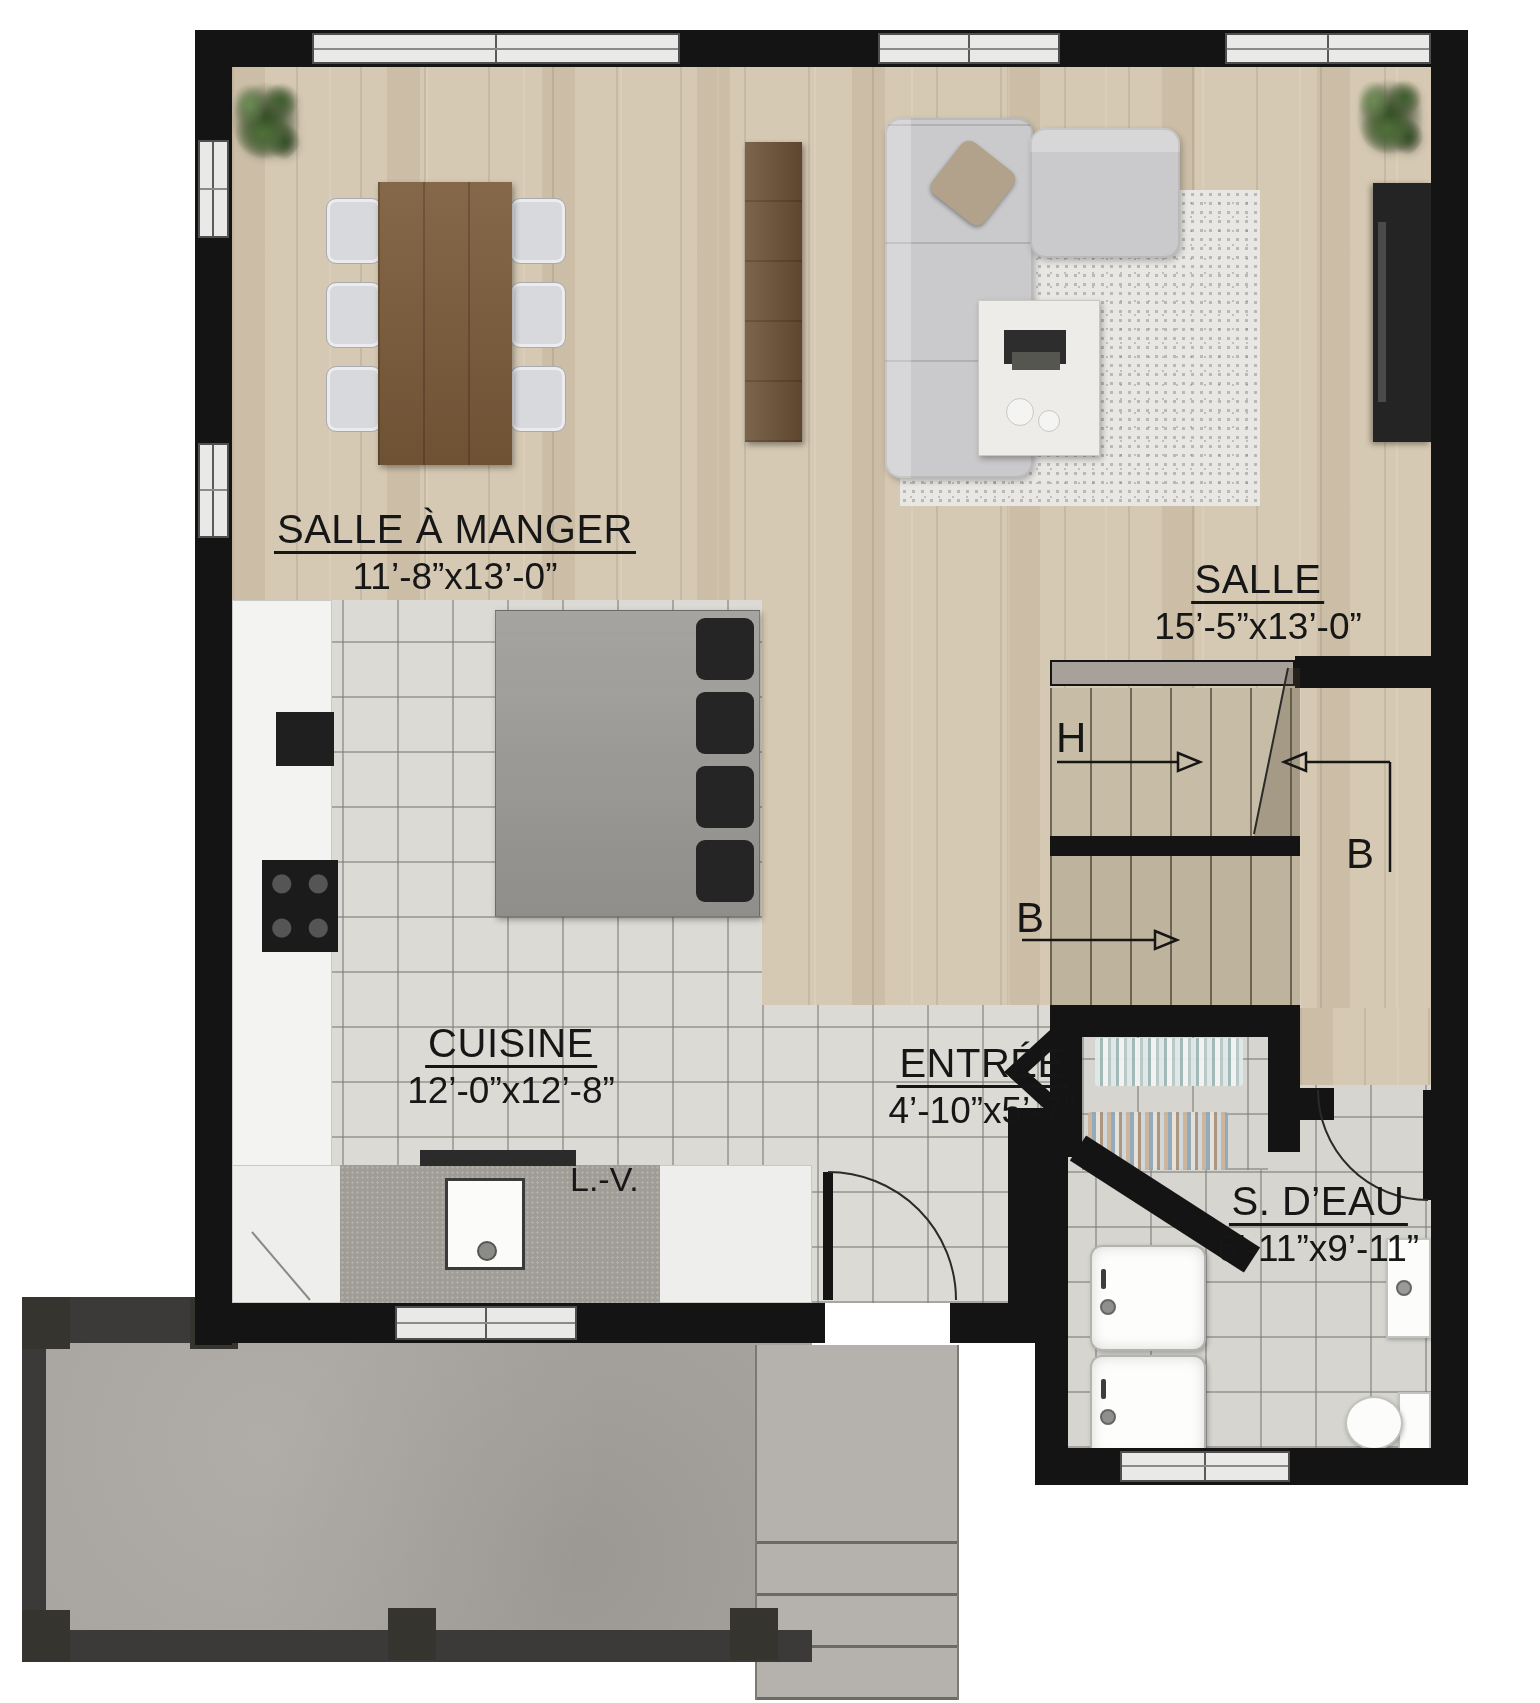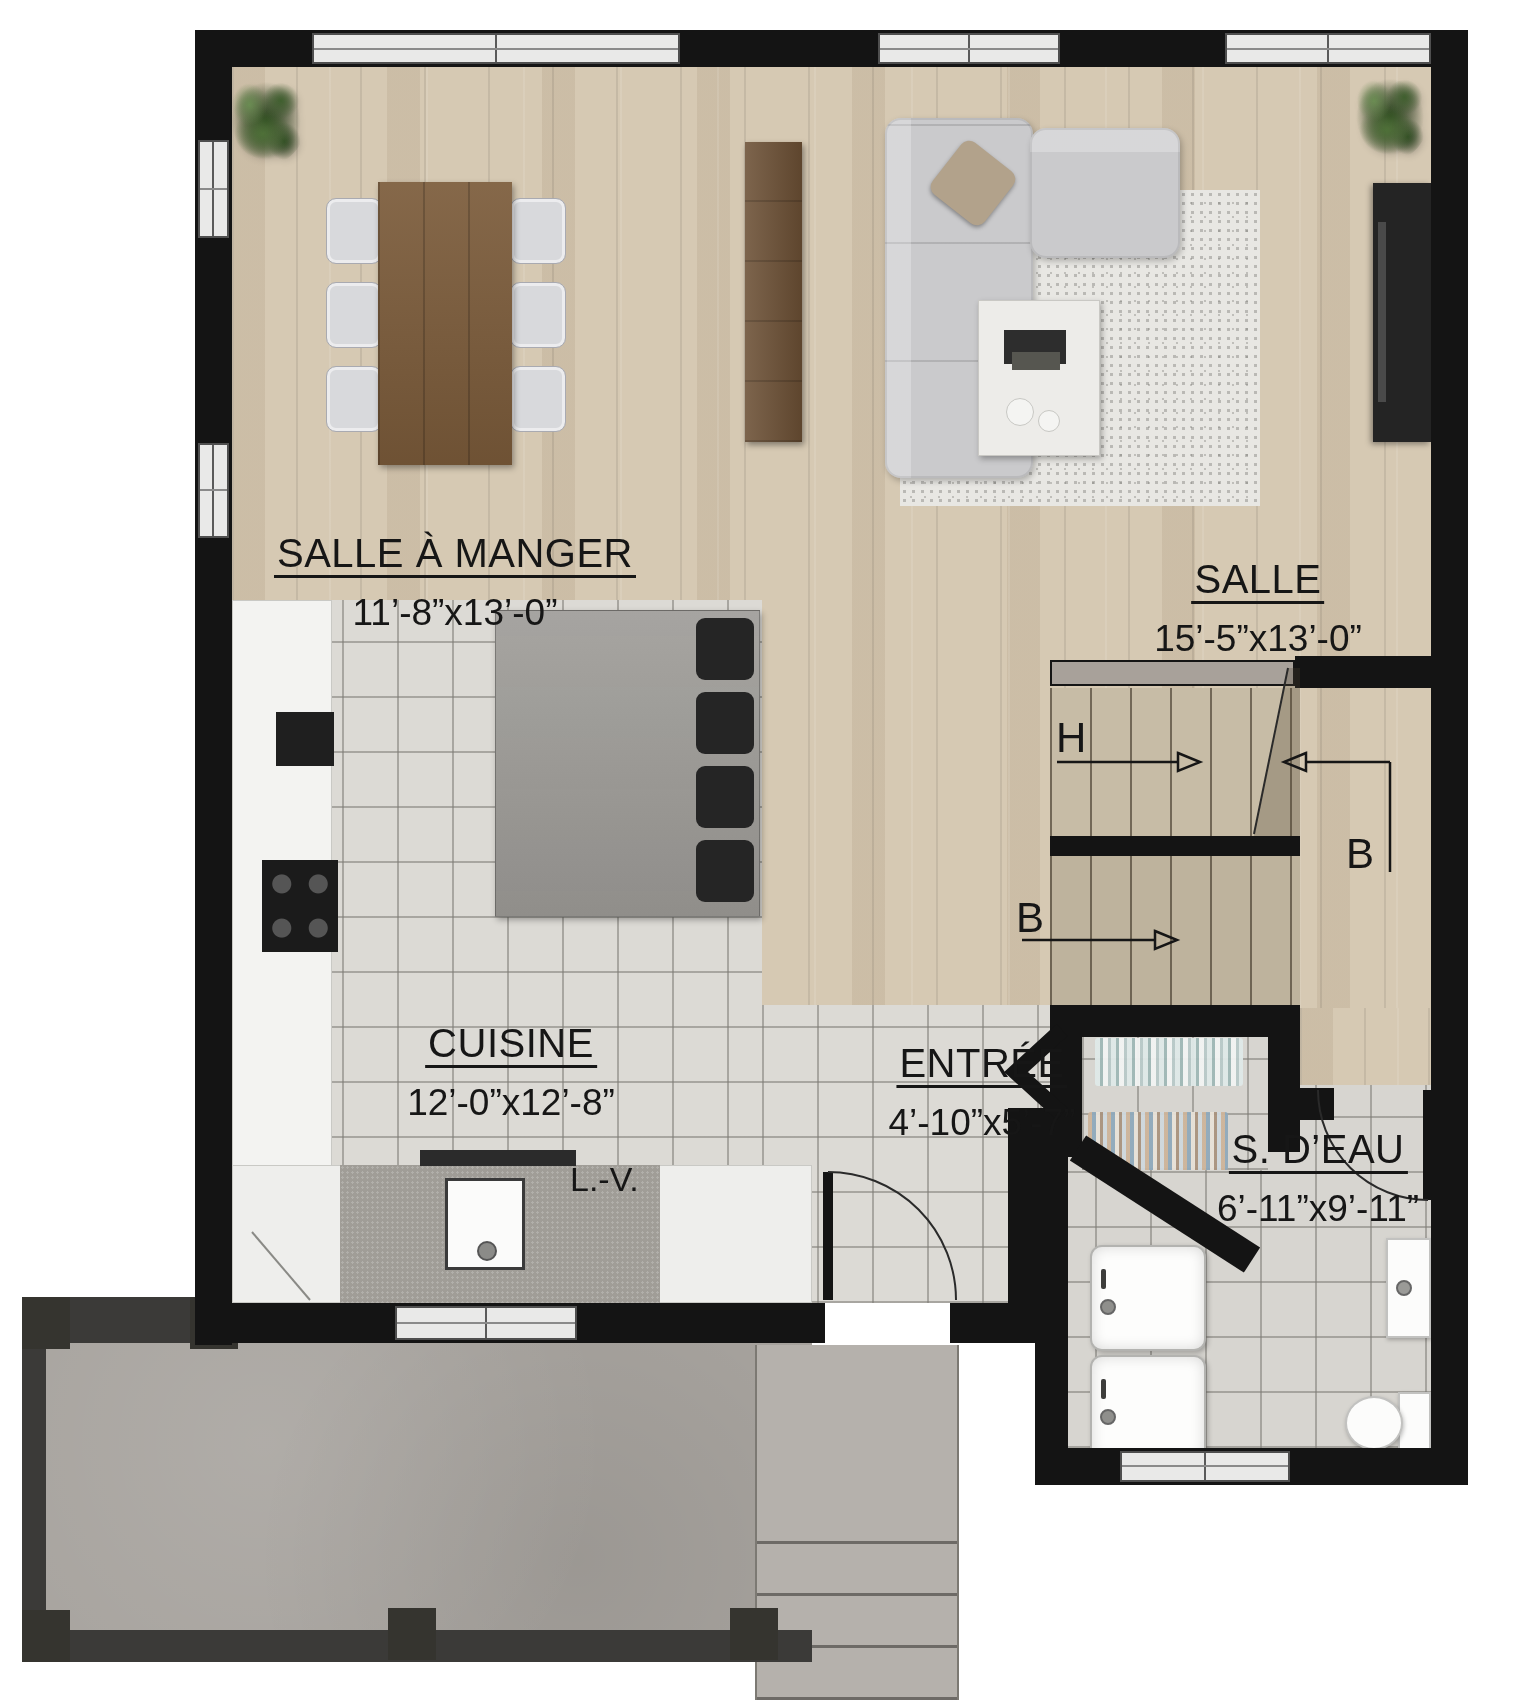--- a/index.html
+++ b/index.html
@@ -86,21 +86,21 @@
       radial-gradient(closest-side at 68% 28%, #3f5f2e, transparent 70%),
       radial-gradient(closest-side at 46% 64%, #4e7038, transparent 75%),
       radial-gradient(closest-side at 72% 72%, #2f4b22, transparent 72%),
       radial-gradient(closest-side at 50% 50%, #244018, transparent 85%);}
 
   
   .room-label{position:absolute;transform:translateX(-50%);text-align:center;z-index:40;
       line-height:1.06;white-space:nowrap;color:#161616;}
   .room-label .rname{font-size:40px;letter-spacing:0.5px;border-bottom:3px solid #161616;
       padding:0 3px 1px;display:inline-block;}
-  .room-label .rdims{font-size:37px;display:block;margin-top:15px;}
+  .room-label .rdims{font-size:37px;display:block;margin-top:3px;}
   .stair-label{position:absolute;font-size:42px;z-index:40;color:#161616;}
   .lv-label{position:absolute;font-size:34px;z-index:40;color:#161616;}
 
   .overlay{position:absolute;left:0;top:0;z-index:30;pointer-events:none;}
 </style>
 </head>
 <body>
 
 <div class="plan">
 
@@ -203,37 +203,37 @@
   <div class="wall" style="left:1035px;top:1108px;width:33px;height:377px;"></div>
 
   <div class="window" style="left:312px;top:33px;width:368px;height:31px;"></div>
   <div class="window" style="left:878px;top:33px;width:182px;height:31px;"></div>
   <div class="window" style="left:1225px;top:33px;width:206px;height:31px;"></div>
   <div class="window" style="left:198px;top:140px;width:31px;height:98px;"></div>
   <div class="window" style="left:198px;top:443px;width:31px;height:95px;"></div>
   <div class="window" style="left:395px;top:1306px;width:182px;height:34px;"></div>
   <div class="window" style="left:1120px;top:1451px;width:170px;height:31px;"></div>
 
-  <div class="room-label" style="left:455px;top:532px;">
+  <div class="room-label" style="left:455px;top:508px;">
     <span class="rname">SALLE À MANGER</span>
     <span class="rdims">11’-8”x13’-0”</span>
   </div>
   <div class="room-label" style="left:1258px;top:558px;">
     <span class="rname">SALLE</span>
     <span class="rdims">15’-5”x13’-0”</span>
   </div>
   <div class="room-label" style="left:511px;top:1022px;">
     <span class="rname">CUISINE</span>
     <span class="rdims">12’-0”x12’-8”</span>
   </div>
   <div class="room-label" style="left:982px;top:1042px;">
     <span class="rname">ENTRÉE</span>
     <span class="rdims">4’-10”x5’-7”</span>
   </div>
-  <div class="room-label" style="left:1318px;top:1128px;">
+  <div class="room-label" style="left:1318px;top:1180px;">
     <span class="rname">S. D’EAU</span>
     <span class="rdims">6’-11”x9’-11”</span>
   </div>
 
   <span class="lv-label" style="left:570px;top:1160px;">L.-V.</span>
   <span class="stair-label" style="left:1056px;top:714px;">H</span>
   <span class="stair-label" style="left:1346px;top:830px;">B</span>
   <span class="stair-label" style="left:1016px;top:894px;">B</span>
 
   <svg class="overlay" width="1540" height="1703" viewBox="0 0 1540 1703">

